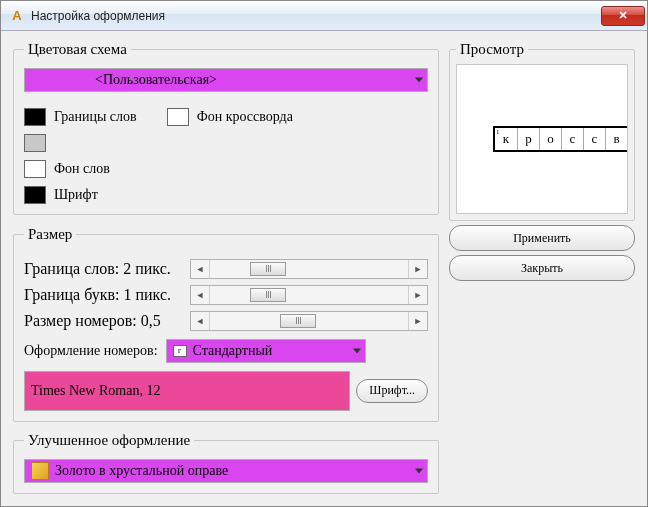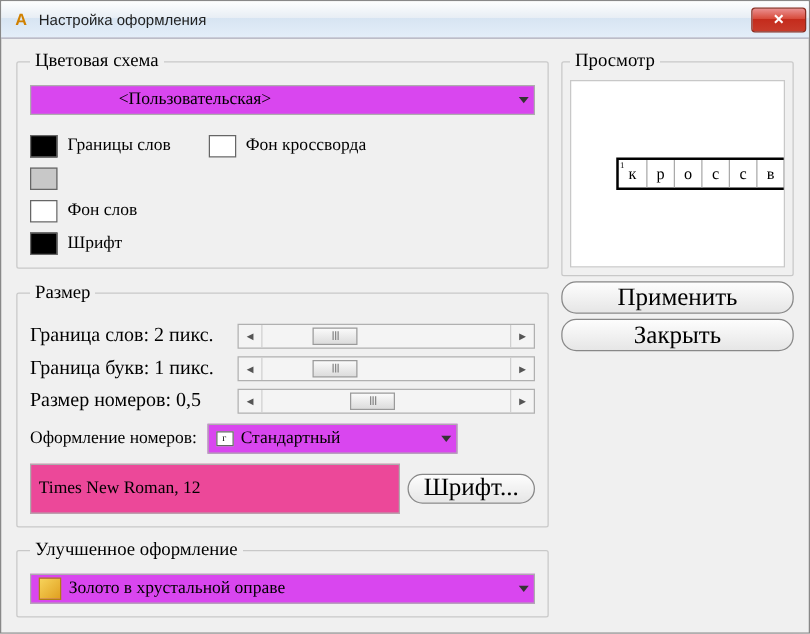--- a/index.html
+++ b/index.html
@@ -65,21 +65,21 @@
   display:flex; align-items:center; justify-content:center; gap:1px;
 }
 .slider .thumb span{ width:1px; height:7px; background:#888; }
 .font-row { display:flex; gap:6px; margin-top:8px; align-items:center; }
 .font-disp{ flex:1; height:40px; border:1px solid #adadad; background:#ec4899; padding:0 6px; display:flex; align-items:center; font-family:"Times New Roman",serif; font-size:14px; }
 .btn{
   height:24px; padding:0 12px;
   background:linear-gradient(to bottom,#fdfdfd,#e6e6e6);
   border:1px solid #888; border-radius:12px;
   display:flex; align-items:center; justify-content:center;
-  font-family:"Times New Roman",serif; font-size:20px;
+  font-family:"Times New Roman",serif; font-size:12px;
 }
 .btn-wide{ width:100%; height:26px; }
 .preview-box{
   border:1px solid #c8c8c8; height:150px; background:#fff;
   display:flex; align-items:center; justify-content:flex-end;
   position:relative; overflow:hidden;
 }
 .xword{
   display:flex; border:2px solid #000;
   position:absolute; right:-2px;

